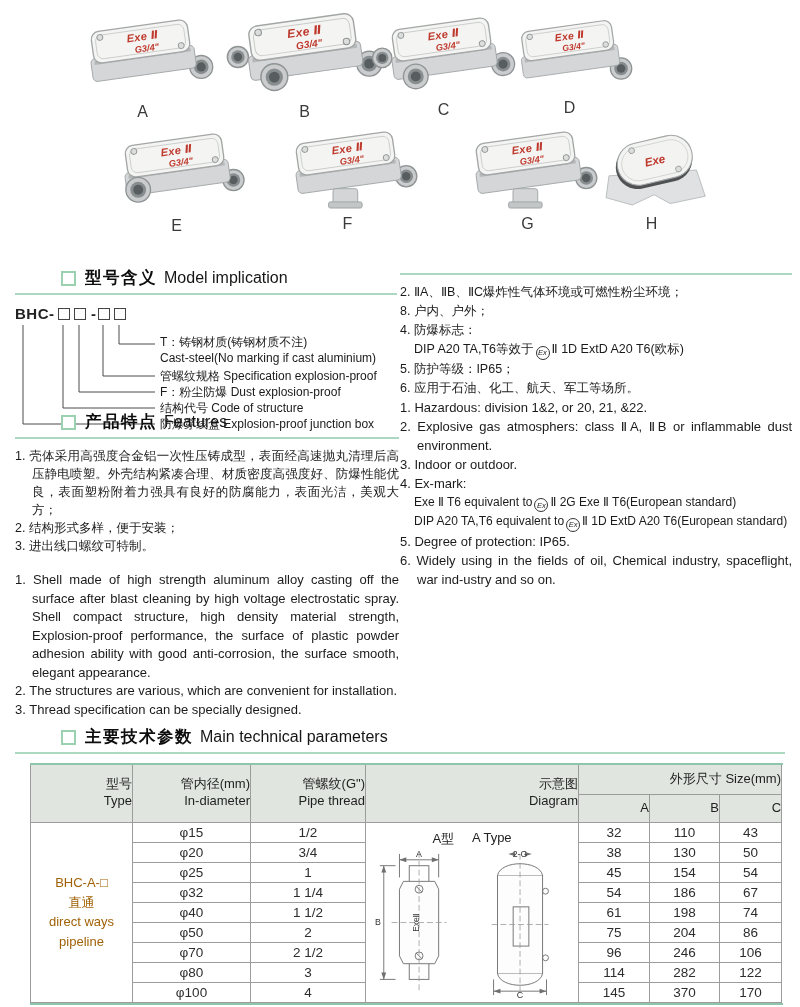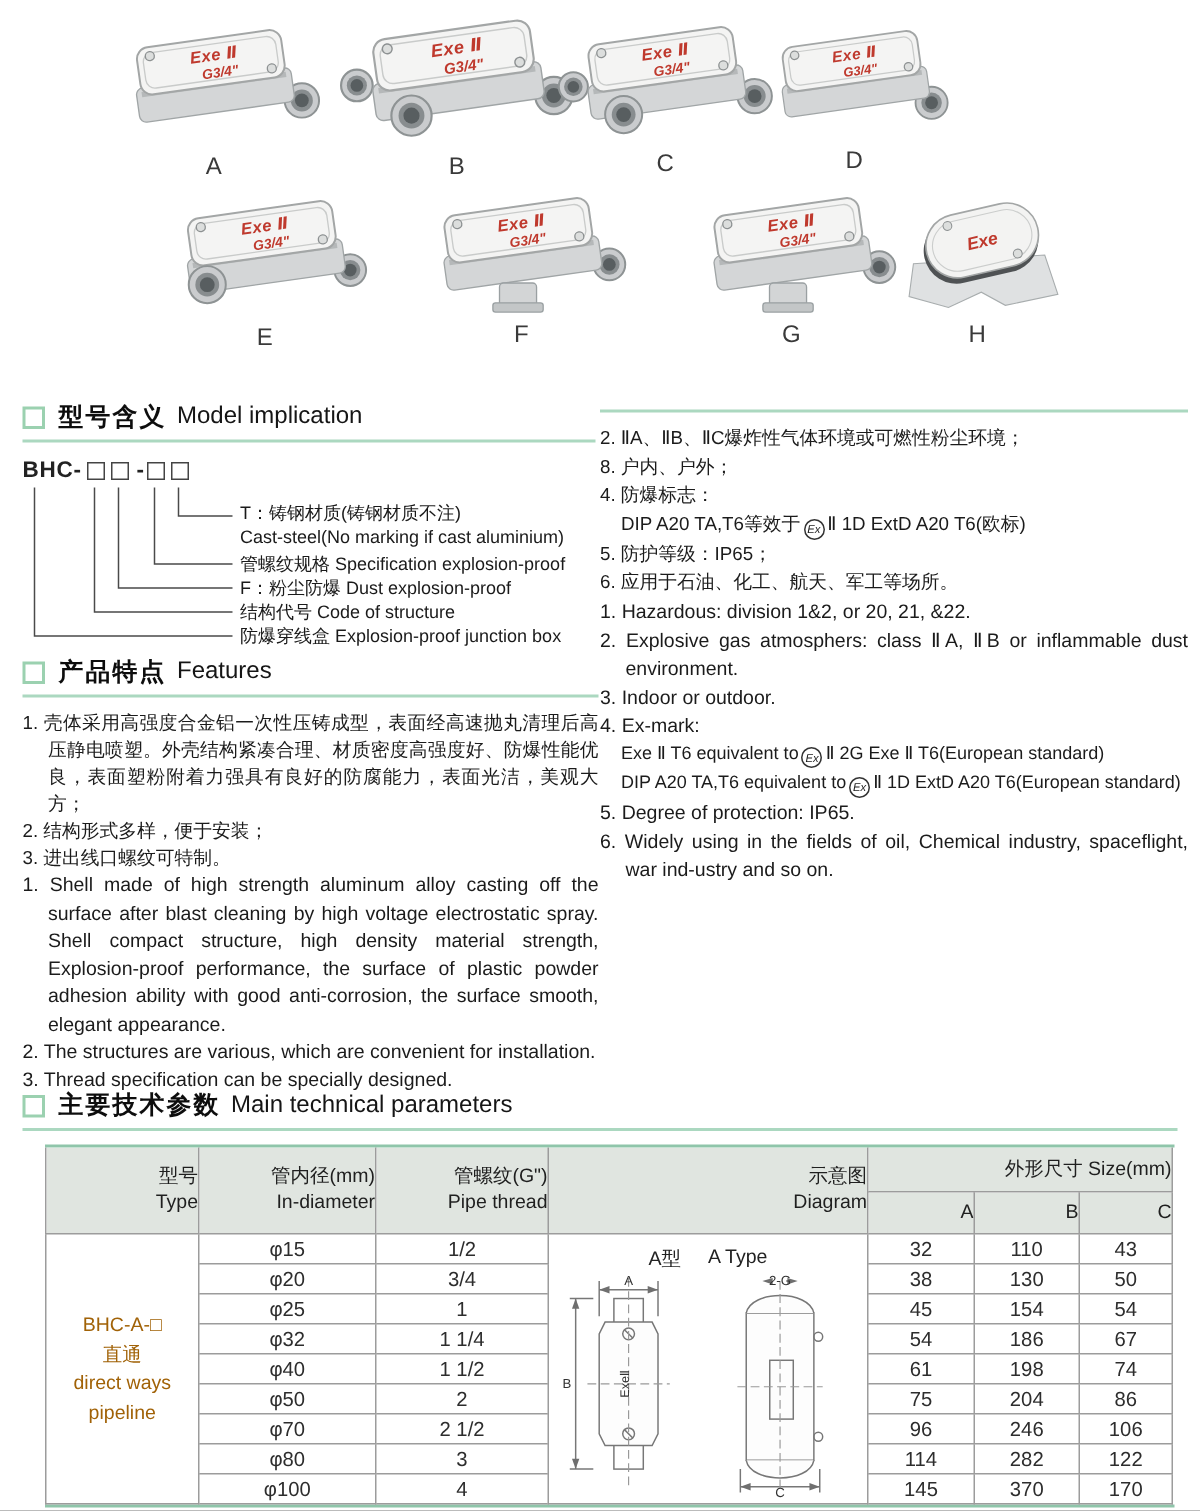--- a/index.html
+++ b/index.html
@@ -8,23 +8,23 @@
 
   
   .product{position:absolute;margin:0;display:flex;flex-direction:column;align-items:center;}
   .product svg{width:100%;display:block;}
   .plabel{font-size:16px;color:#3a3a3a;margin-top:1px;letter-spacing:1px;}
 
   
   .sec{position:absolute;}
   #sec-model{left:15px;top:268px;width:382px;}
   #sec-apps{left:400px;top:268px;width:392px;}
-  #sec-features{left:15px;top:438px;width:384px;}
+  #sec-features{left:15px;top:412px;width:384px;}
   #sec-tech{left:15px;top:727px;width:770px;}
-  .sec-title{display:flex;align-items:center;font-size:16px;color:#0d0d0d;height:20px;}
+  .sec-title{display:flex;align-items:center;font-size:16px;color:#0d0d0d;height:20px;margin-left:46px;}
   .sq{width:11px;height:11px;border:2px solid #9bd1b0;background:#fff;margin-right:9px;flex:0 0 auto;}
   .tcn{font-weight:bold;letter-spacing:1.5px;font-size:16.5px;}
   .ten{margin-left:7px;font-size:16px;color:#151515;}
   .rule{height:2px;background:#abd8c0;margin-top:5px;}
 
   
   .model-diagram{position:relative;height:134px;margin-top:10px;}
   .md-abs{position:absolute;top:0;font-size:15px;font-weight:bold;letter-spacing:.5px;color:#222;}
   .box{position:absolute;top:3px;width:10px;height:10px;border:1.5px solid #444;background:#fff;}
   .connectors{position:absolute;left:0;top:0;}
@@ -306,21 +306,21 @@
       <span class="sq"></span>
       <span class="tcn">产品特点</span>
       <span class="ten">Features</span>
     </div>
     <div class="rule"></div>
     <div class="list">
       <div class="li">1. 壳体采用高强度合金铝一次性压铸成型，表面经高速抛丸清理后高压静电喷塑。外壳结构紧凑合理、材质密度高强度好、防爆性能优良，表面塑粉附着力强具有良好的防腐能力，表面光洁，美观大方；</div>
       <div class="li">2. 结构形式多样，便于安装；</div>
       <div class="li">3. 进出线口螺纹可特制。</div>
     </div>
-    <div class="list list-en" style="margin-top:0">
+    <div class="list list-en" style="margin-top:16px">
       <div class="li">1. Shell made of high strength aluminum alloy casting off the surface after blast cleaning by high voltage electrostatic spray. Shell compact structure, high density material strength, Explosion-proof performance, the surface of plastic powder adhesion ability with good anti-corrosion, the surface smooth, elegant appearance.</div>
       <div class="li">2. The structures are various, which are convenient for installation.</div>
       <div class="li">3. Thread specification can be specially designed.</div>
     </div>
   </section>
 
   <section class="sec" id="sec-tech">
     <div class="sec-title">
       <span class="sq"></span>
       <span class="tcn">主要技术参数</span>

